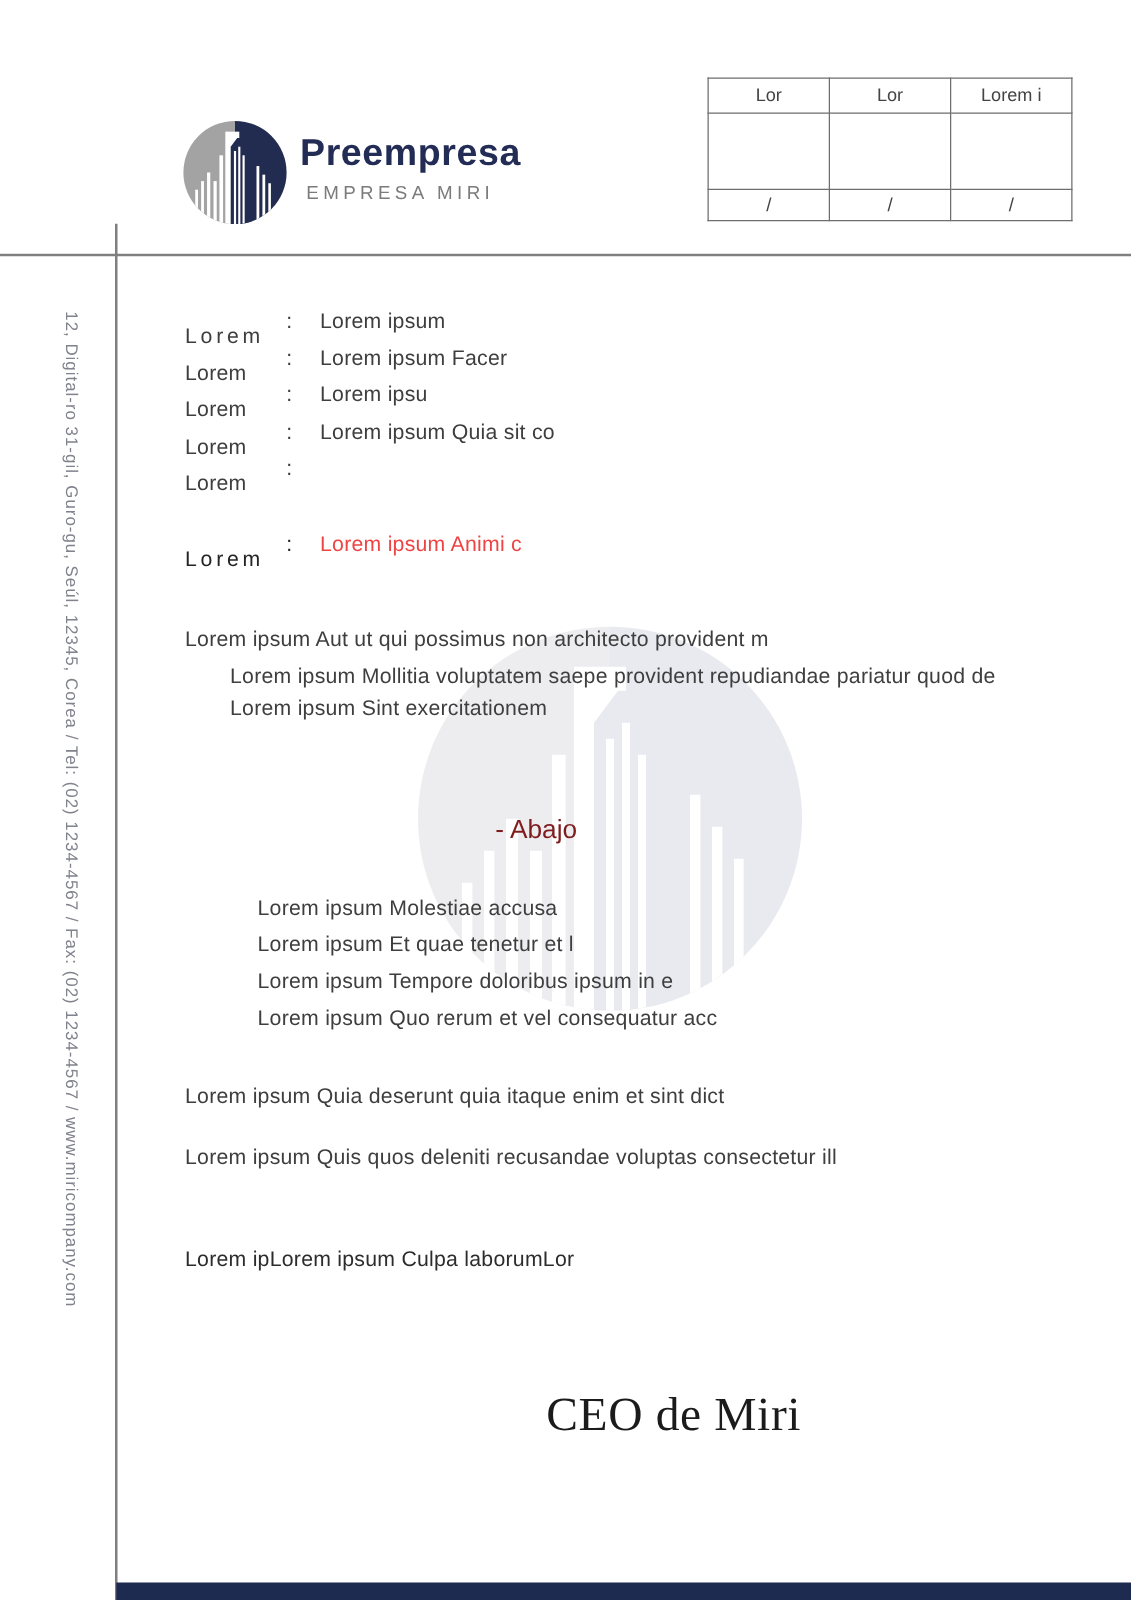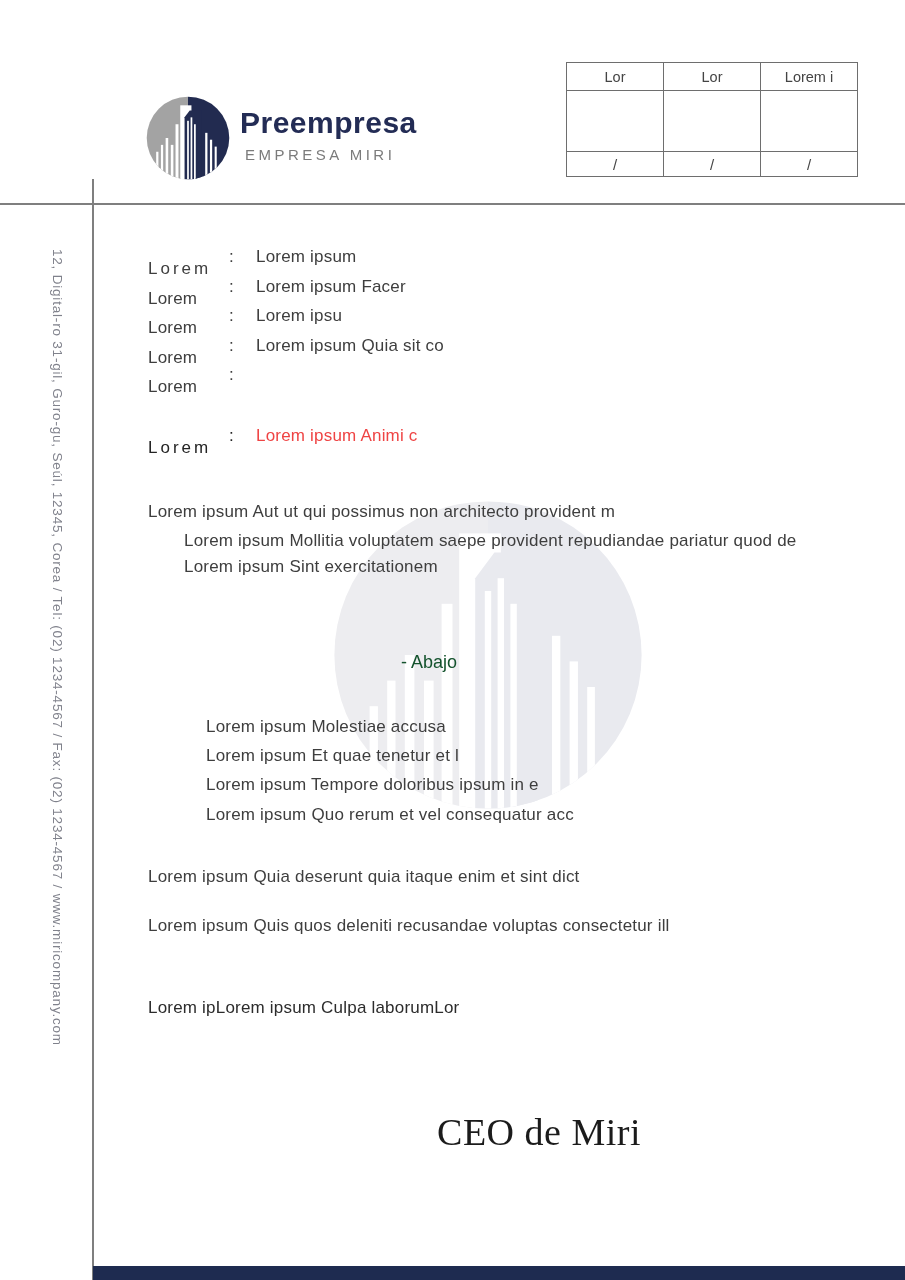--- a/index.html
+++ b/index.html
@@ -35,21 +35,21 @@
   .meta{position:absolute;left:148px;top:247px;}
   .meta-row{display:flex;height:29.6px;align-items:flex-start;}
   .lab{display:inline-block;width:81px;margin-top:12px;}
   .lab.spaced{letter-spacing:3px;}
   .colon{display:inline-block;width:9px;}
   .val{margin-left:18px;}
   .subject{position:absolute;left:148px;top:426px;color:#242424;}
   .subject .val{color:#ef4444;}
   .intro{position:absolute;left:148px;top:502px;}
   .para2{position:absolute;left:148px;top:528px;line-height:25.5px;margin-left:36px;}
-  .marker{position:absolute;left:93px;top:652px;width:672px;text-align:center;font-size:18px;color:#14532d;}
+  .marker{position:absolute;left:93px;top:652px;width:672px;text-align:center;font-size:21px;color:#7f1d1d;}
   .blist{position:absolute;left:206px;top:712px;line-height:29.2px;}
   .closing1{position:absolute;left:148px;top:867px;}
   .closing2{position:absolute;left:148px;top:916px;}
   .dateline{position:absolute;left:148px;top:998px;color:#2c2c2c;}
   .ceo{
     position:absolute;left:93px;top:1110px;width:812px;text-align:center;
     font-family:"Liberation Serif","DejaVu Serif",serif;font-size:38px;color:#1b1b1b;letter-spacing:.5px;padding-left:40px;
   }
 </style>
 </head>

